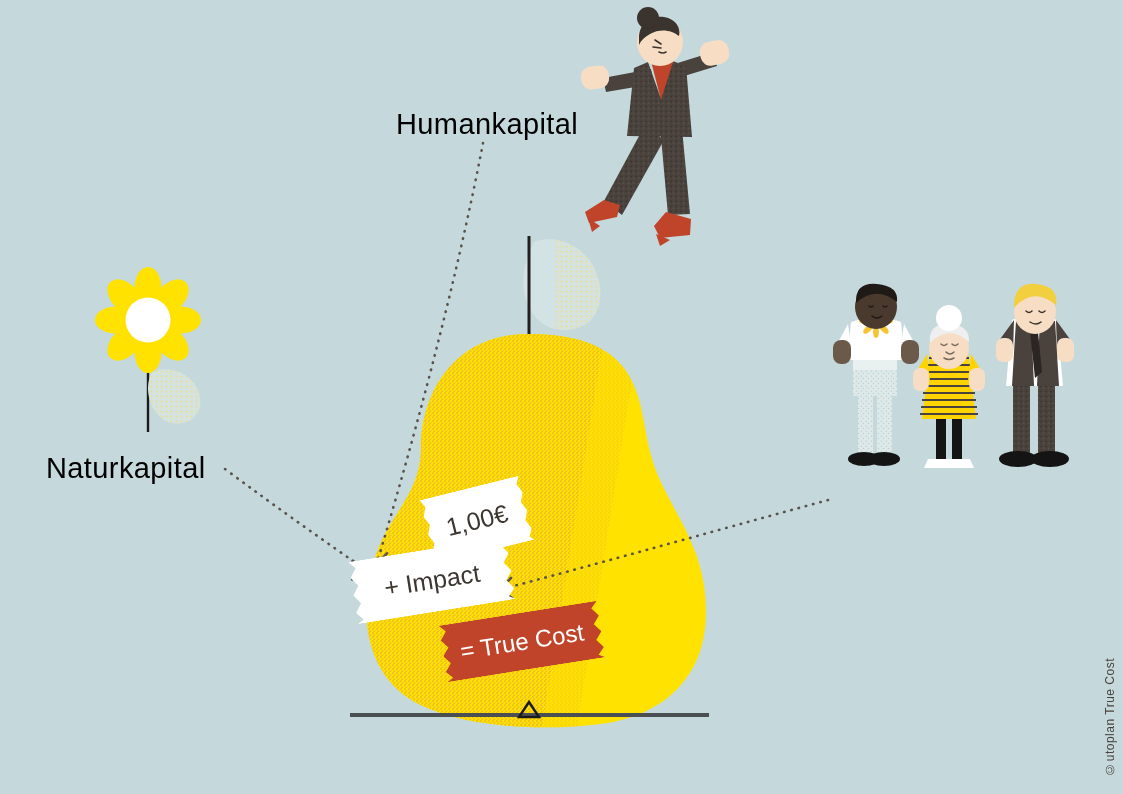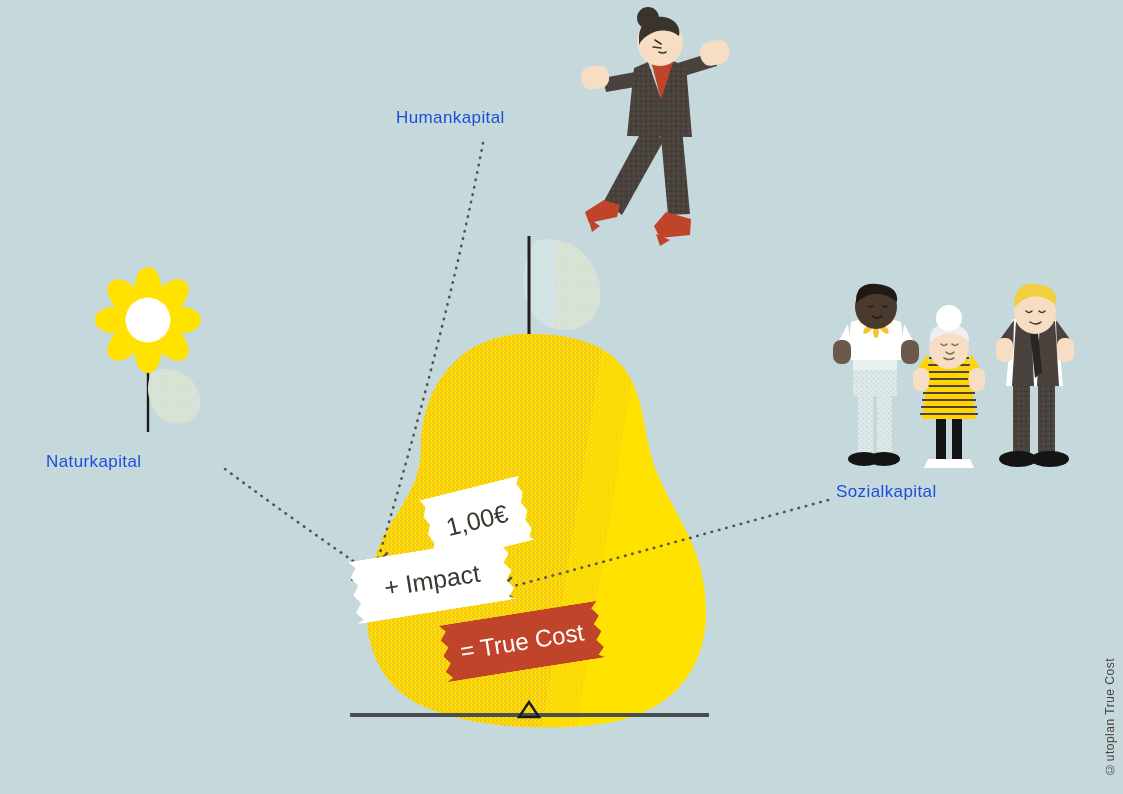--- a/index.html
+++ b/index.html
@@ -7,24 +7,24 @@
     width:1123px;height:794px;overflow:hidden;
     background:#c5d9dd;
     font-family:"Liberation Sans",sans-serif;
     position:relative;
   }
   #stage{position:absolute;left:0;top:0;width:1123px;height:794px;}
   #art{position:absolute;left:0;top:0;width:1123px;height:794px;}
 
   .label{
     position:absolute;
-    color:#1d4ed8;
+    color:#000000;
     font-family:"Liberation Sans",sans-serif;
     font-weight:400;
-    font-size:17px;
+    font-size:29px;
     letter-spacing:0.4px;
     white-space:nowrap;
   }
   #lbl-human{left:396px;top:108px;}
   #lbl-natur{left:46px;top:452px;text-align:center;}
   #lbl-sozial{left:836px;top:482px;}
 
   .tag{
     position:absolute;
     display:flex;align-items:center;justify-content:center;
@@ -281,21 +281,20 @@
       <path d="M385 552 L377 566 L391 570" transform="rotate(12 380 562)"></path>
       <path d="M355 560 L362 572 L350 578" transform="rotate(-14 357 570)"></path>
       <path d="M511 578 L500 589 L512 598"></path>
     </g>
   </svg>
 
   <div class="label" id="lbl-human">Humankapital</div>
 
   <div class="label" id="lbl-natur">Naturkapital</div>
 
-  <div class="label" id="lbl-sozial">Sozialkapital</div>
 
   <div class="tag notch" id="tag-price">
     <span>1,00€</span>
   </div>
 
   <div class="tag notch" id="tag-impact">
     <span>+ Impact</span>
   </div>
 
   <div class="tag notch" id="tag-truecost">

